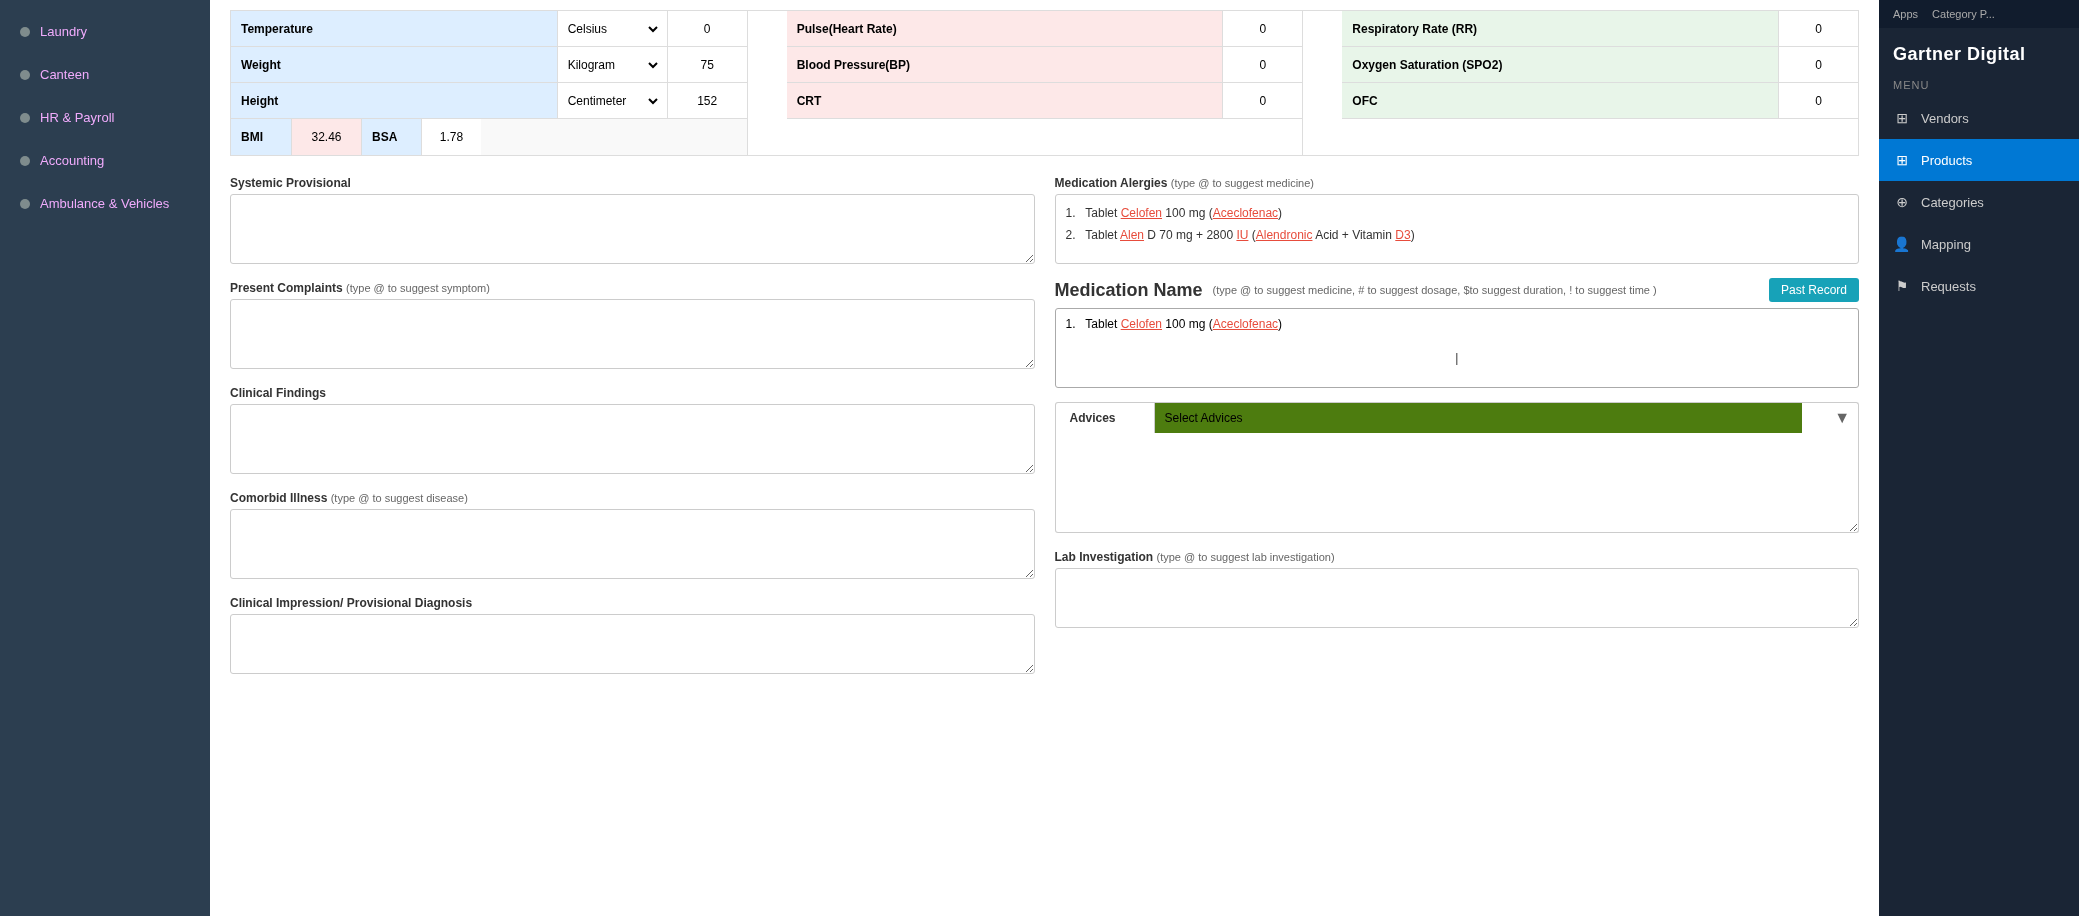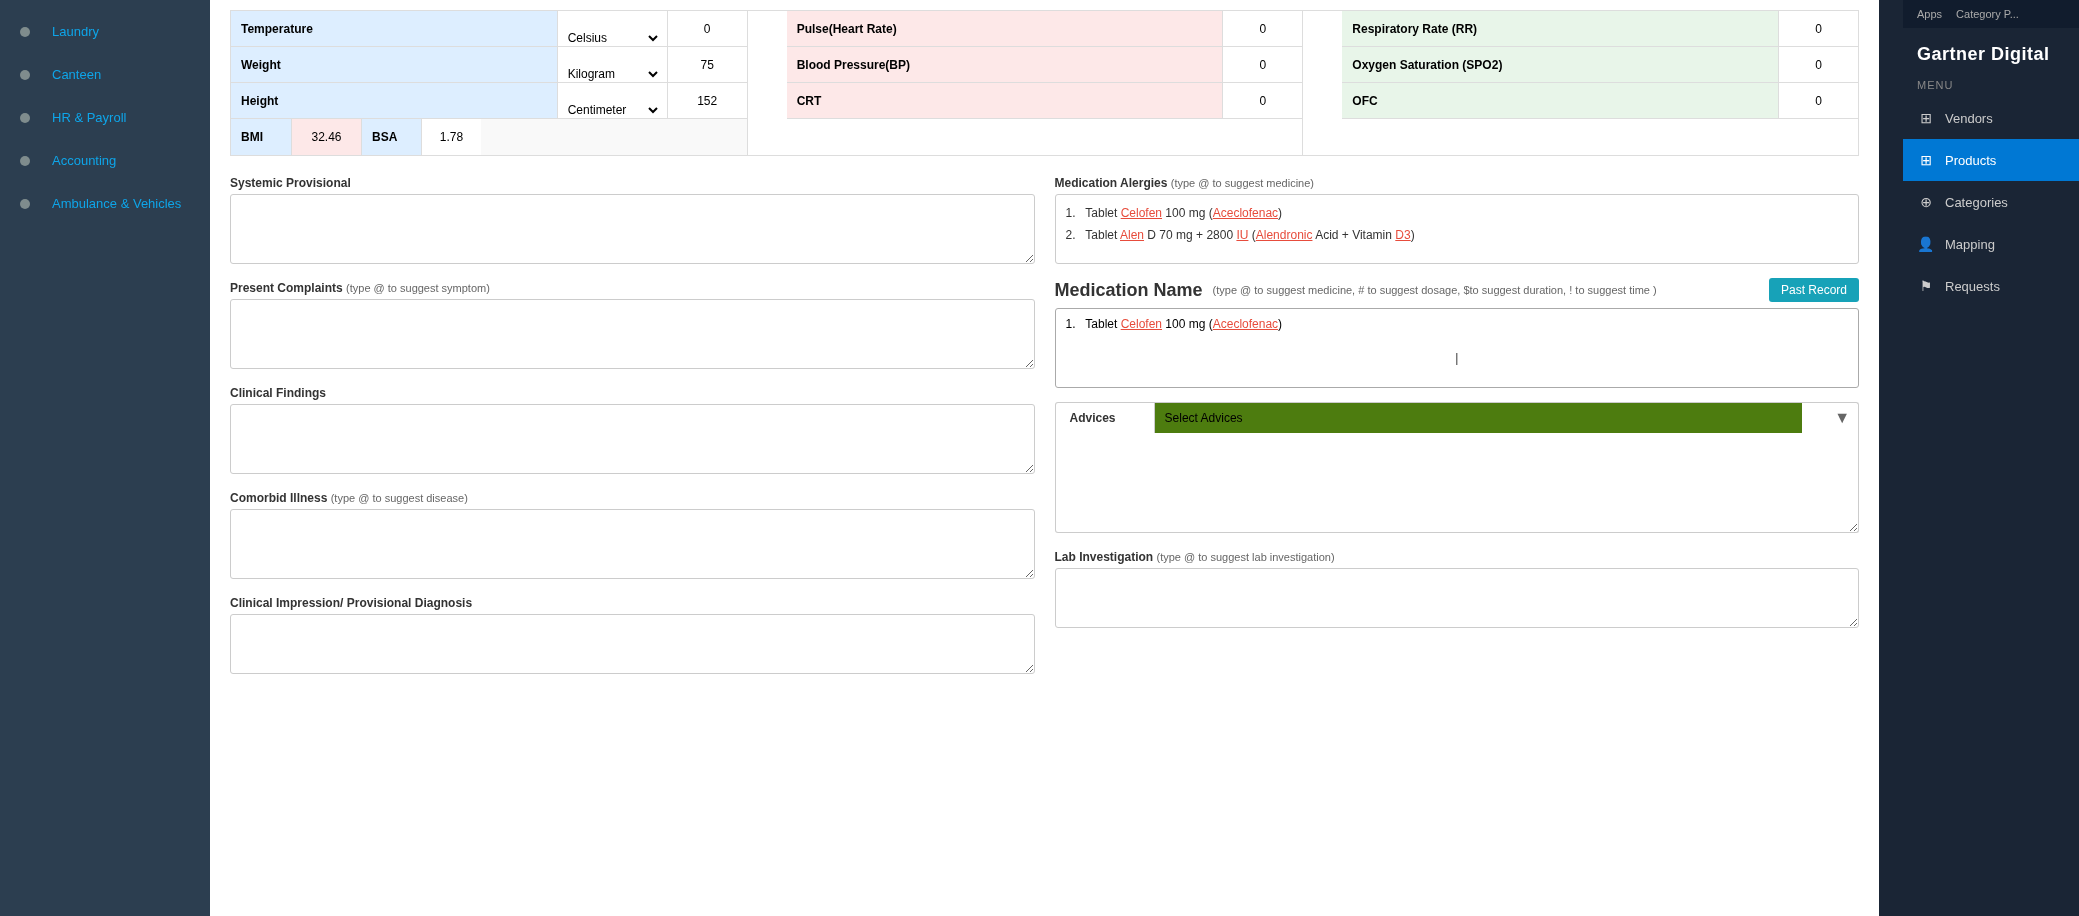--- a/index.html
+++ b/index.html
@@ -13,23 +13,23 @@
       flex-shrink: 0;
       display: flex;
       flex-direction: column;
       padding-top: 10px;
     }
     .sidebar-item {
       display: flex;
       align-items: center;
       padding: 14px 20px;
       cursor: pointer;
-      color: #0ea5e9;
+      color: #f0abfc;
       font-size: 13px;
-      gap: 22px;
+      gap: 10px;
     }
     .sidebar-item .dot {
       width: 10px; height: 10px;
       border-radius: 50%;
       background: #7f8c8d;
       flex-shrink: 0;
     }
 
     
     .main-content {
@@ -72,21 +72,21 @@
       font-size: 12px;
       display: flex;
       align-items: center;
       justify-content: center;
       border-left: 1px solid #ddd;
       min-width: 80px;
       background: #fff;
     }
     .vs-select-wrap {
       display: flex;
-      align-items: flex-end;
+      align-items: center;
       padding: 0 6px;
       border-left: 1px solid #ddd;
       min-width: 110px;
       background: #fff;
     }
     .vs-select { border: none; background: transparent; font-size: 12px; outline: none; width: 100%; }
     .form-group { margin-bottom: 14px; }
     .form-label {
       font-size: 12px;
       font-weight: 600;
@@ -205,21 +205,20 @@
     }
 
     
     .right-panel {
       width: 200px;
       background: #1a2535;
       color: #fff;
       flex-shrink: 0;
       display: flex;
       flex-direction: column;
-      padding-left: 24px;
     }
     .right-panel-header {
       background: #111c2d;
       padding: 8px 14px;
       font-size: 11px;
       color: #aaa;
       display: flex;
       gap: 14px;
     }
     .right-panel-title {

